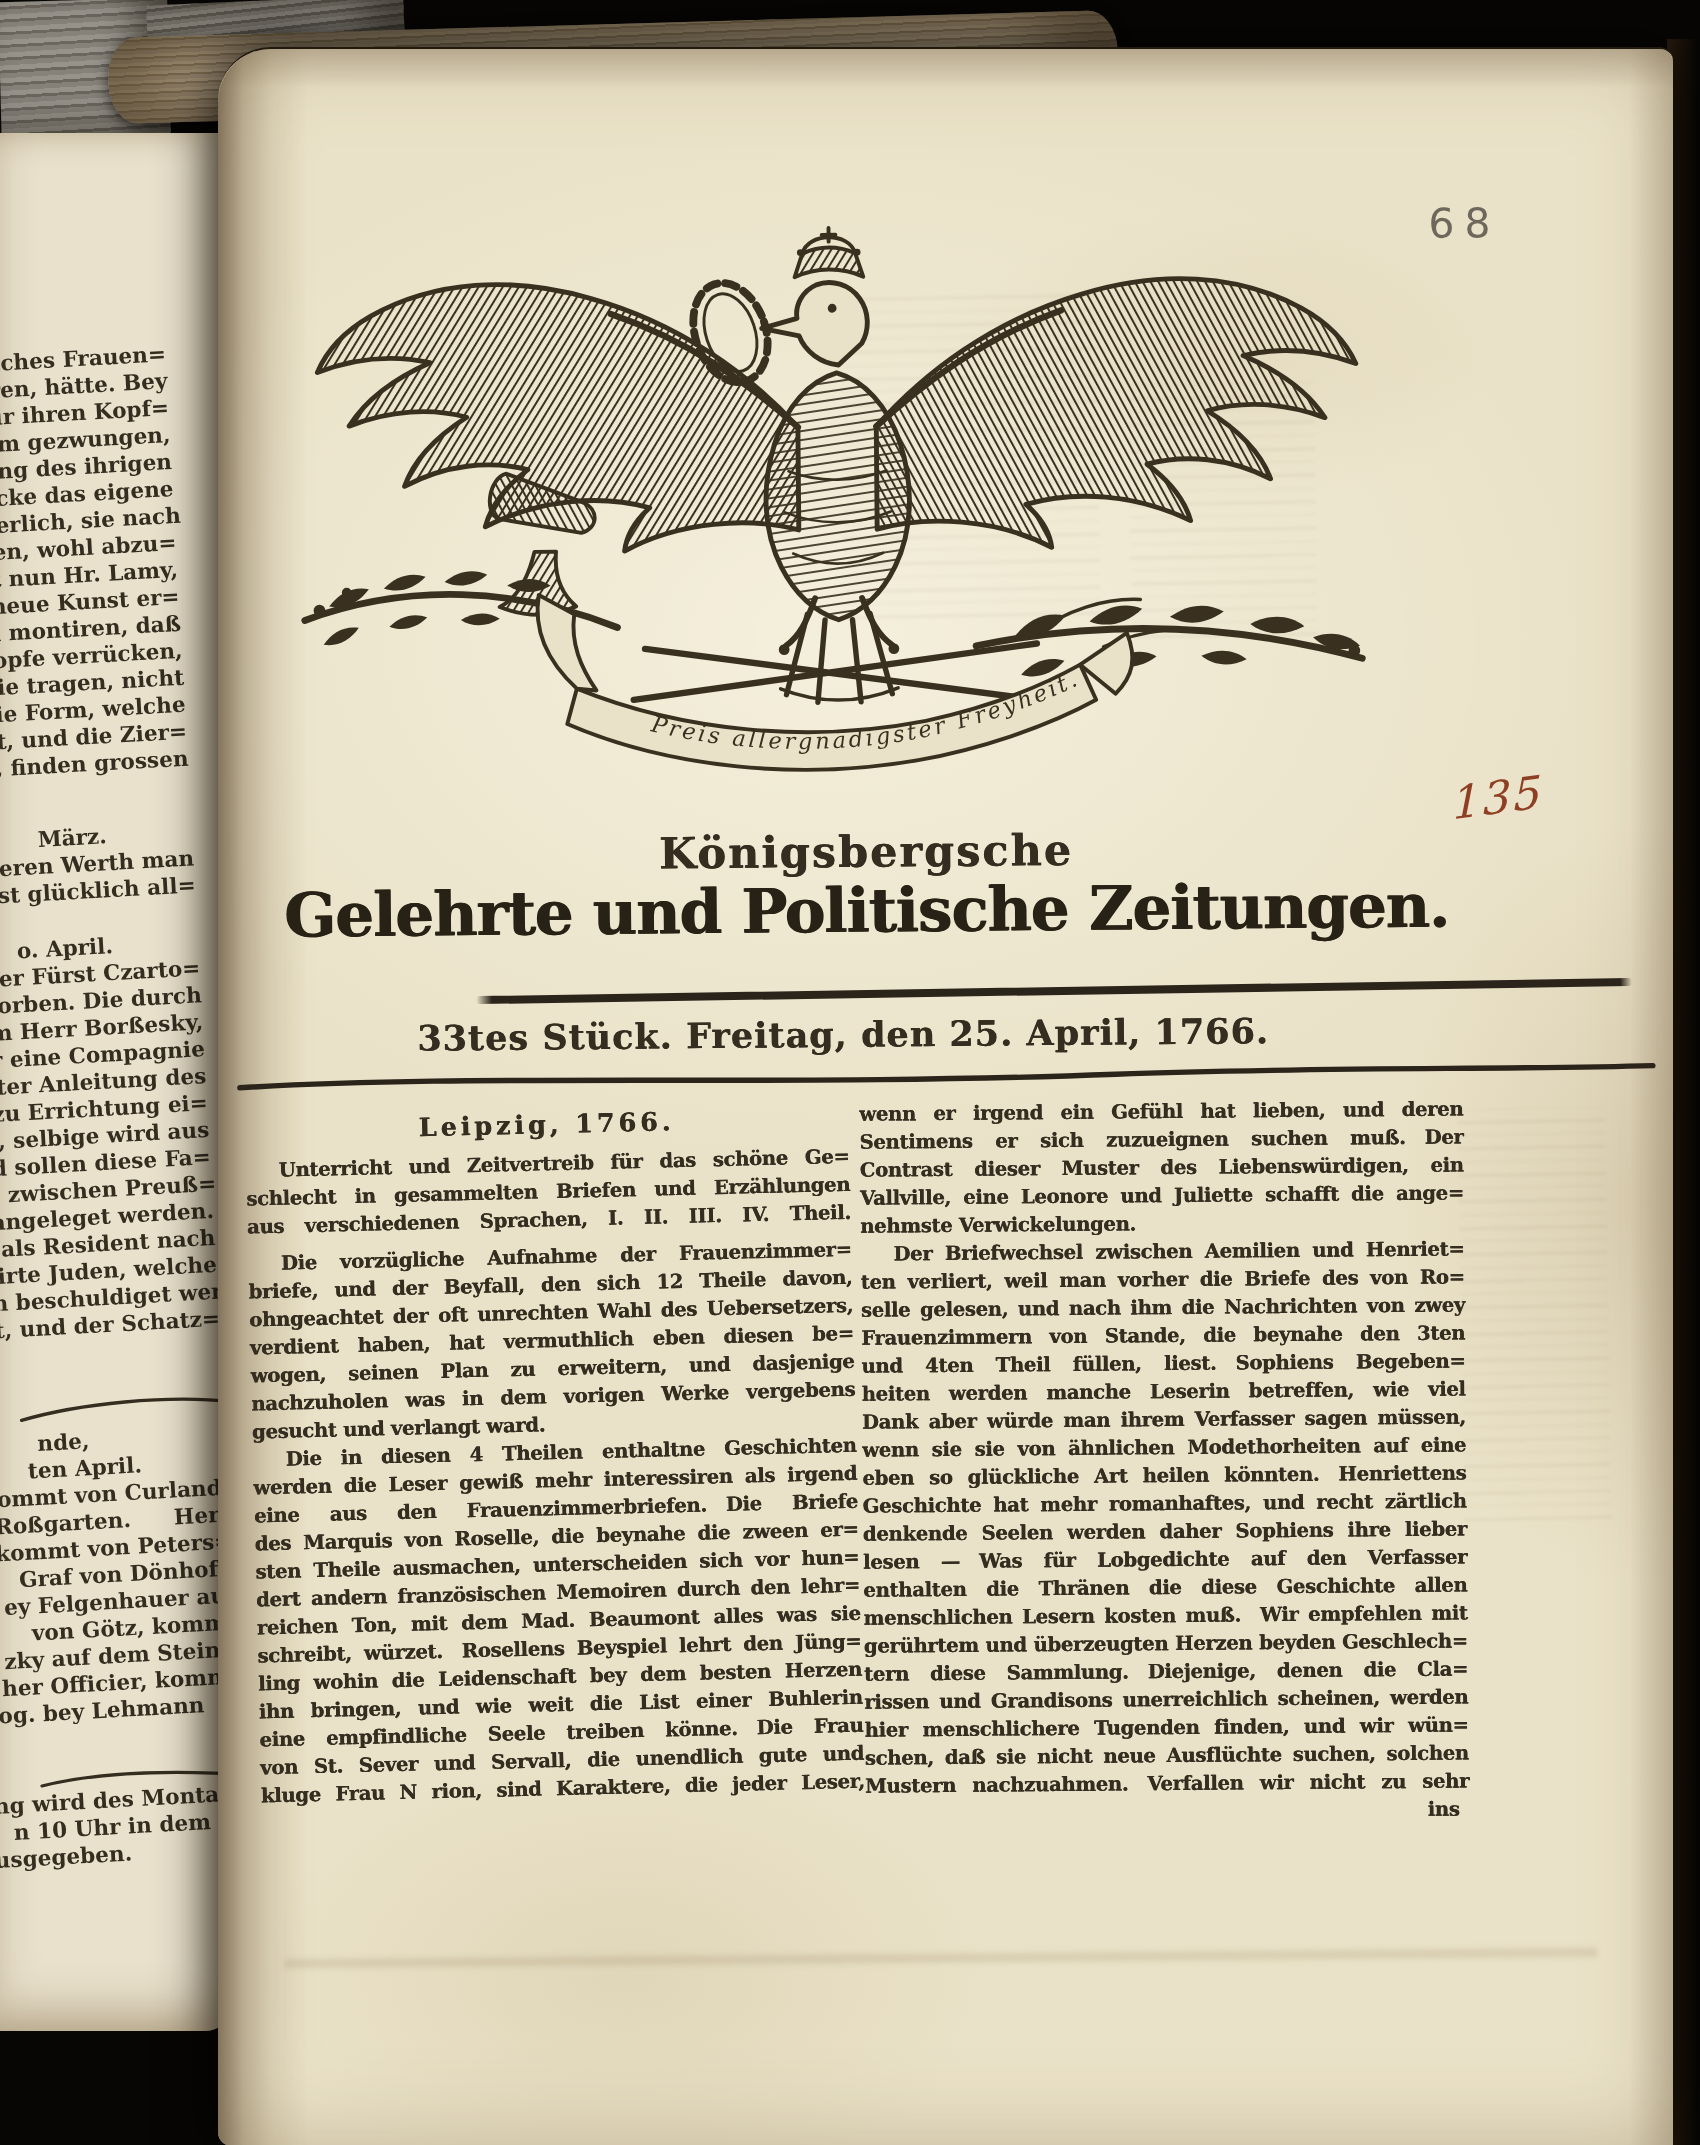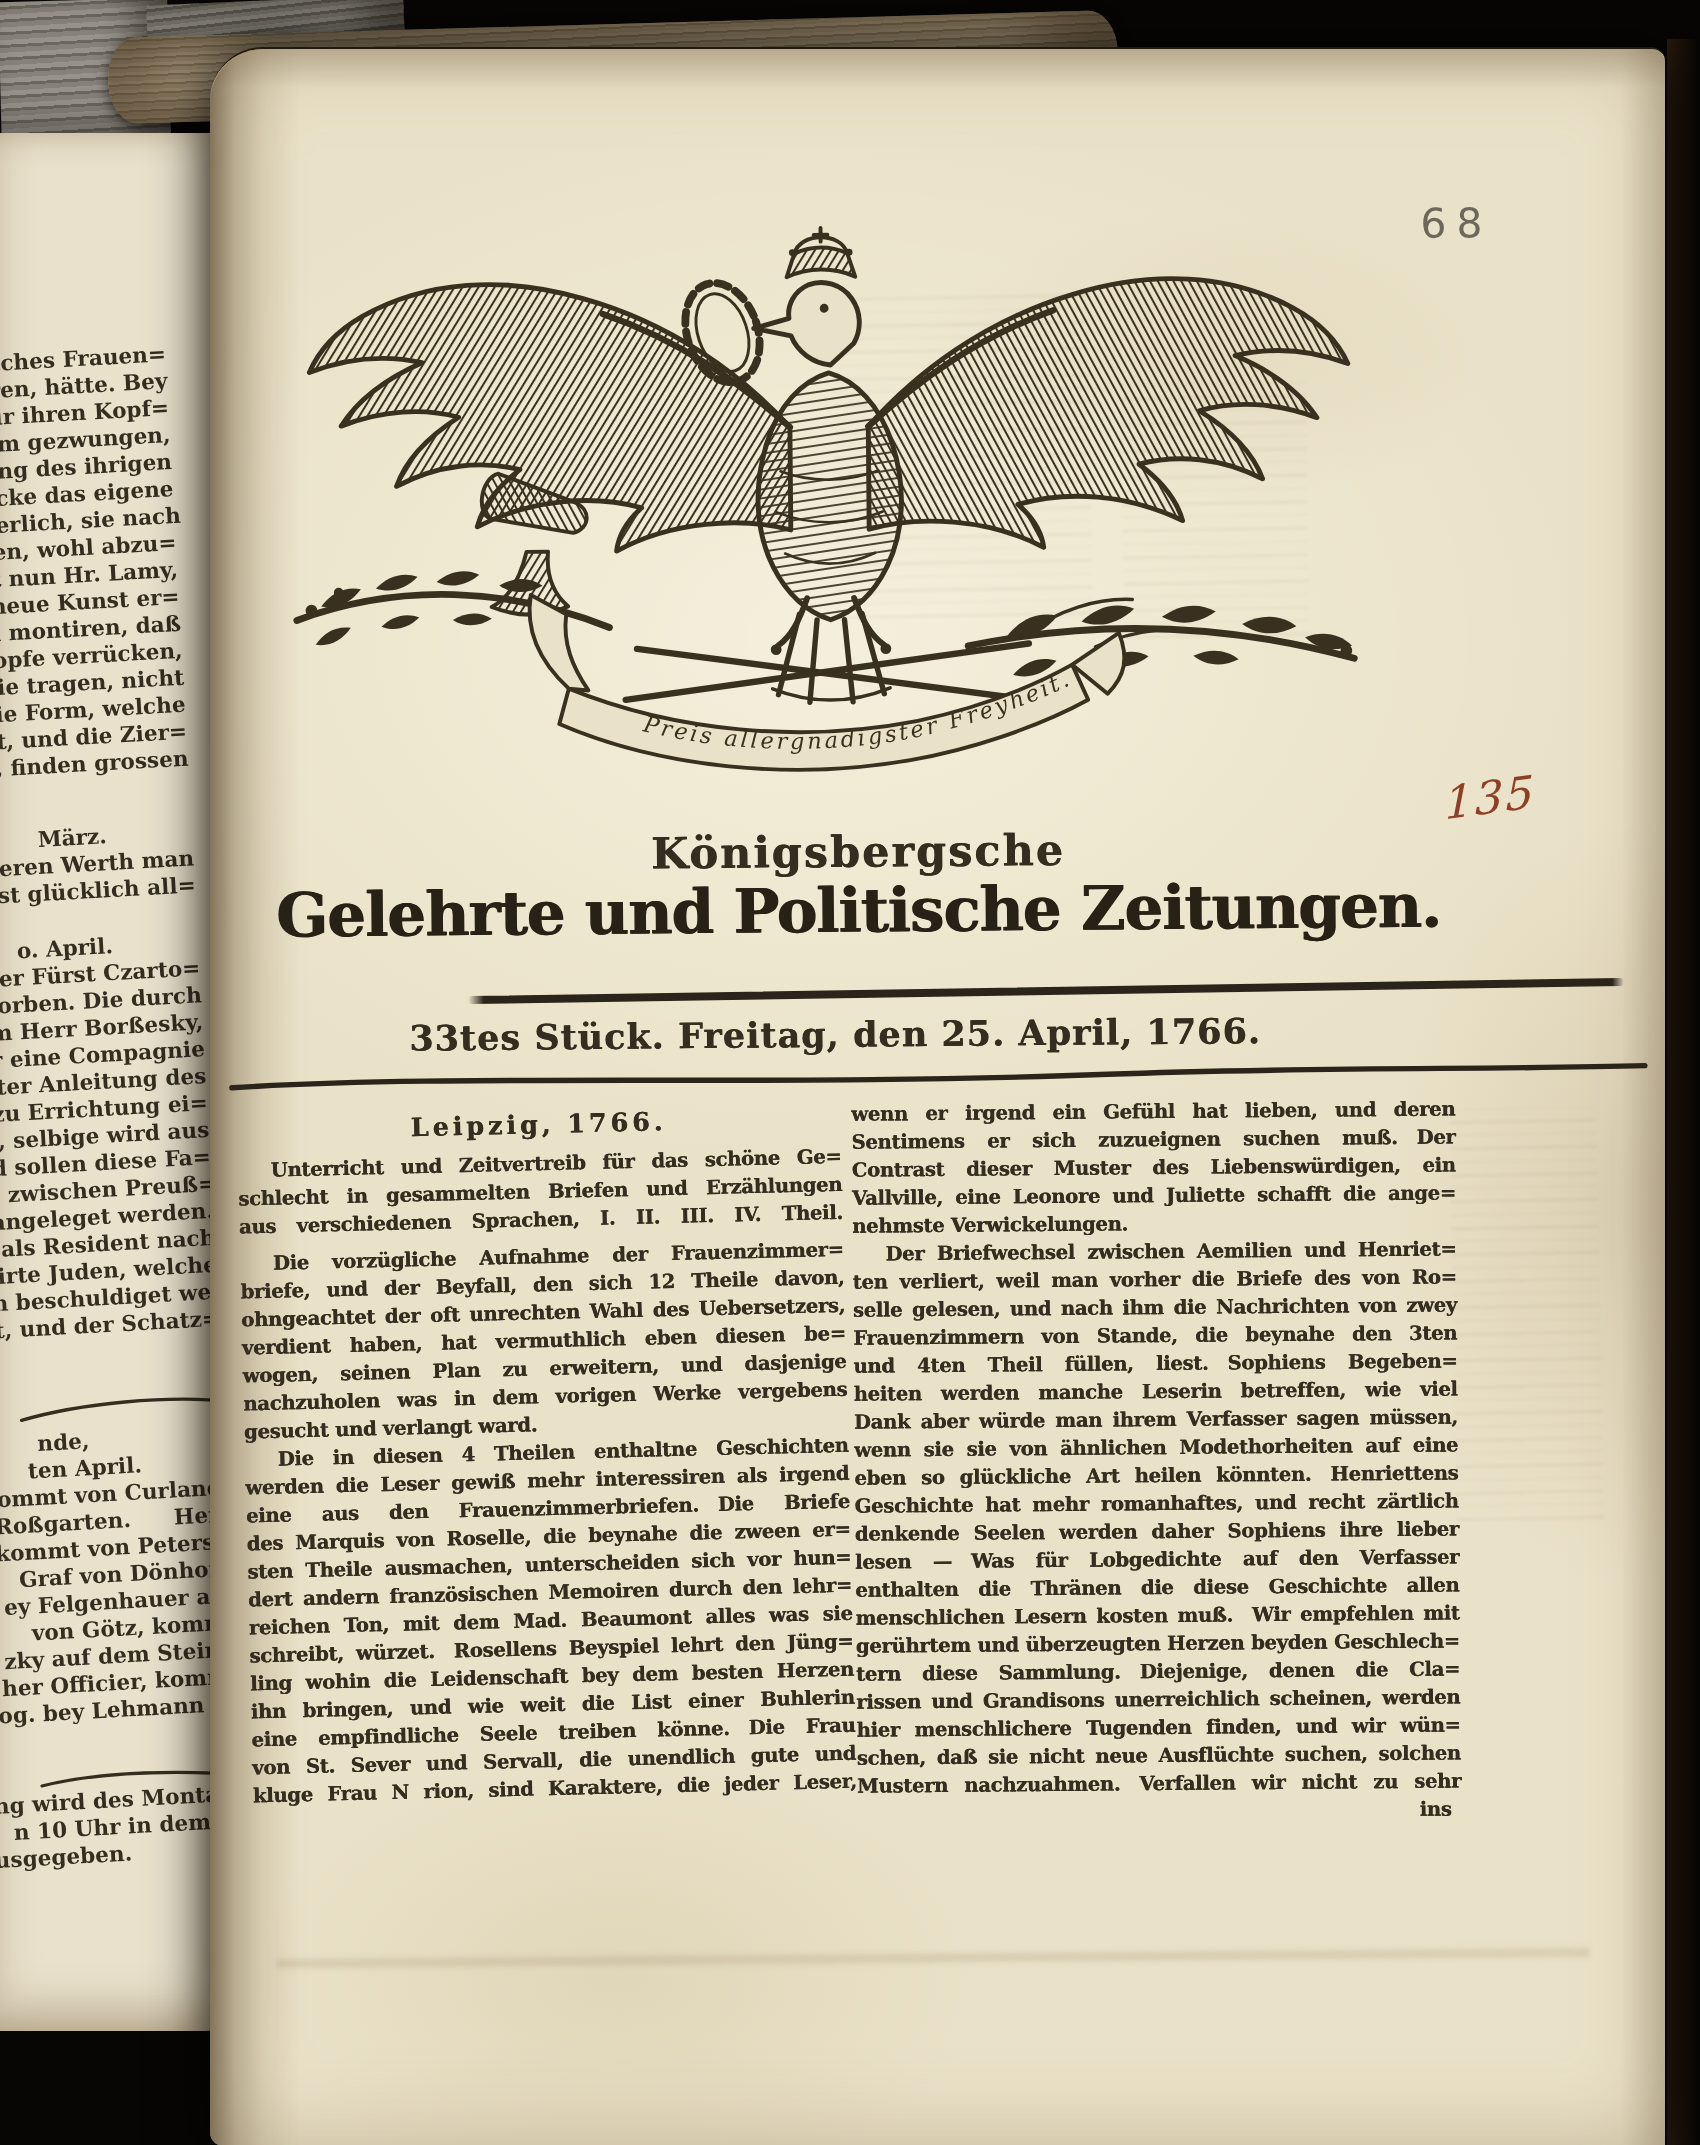--- a/index.html
+++ b/index.html
@@ -31,21 +31,21 @@
   .prev-print{position:absolute;inset:0;transform:rotate(-3.2deg);transform-origin:95% 40%;
     color:var(--ink);font-weight:bold;}
   .frag{position:absolute;left:-59px;right:35px;font-size:21.6px;line-height:27px;}
   .frag .fl{text-align:right;white-space:nowrap;}
   .fl.mr1{margin-right:37px;} .fl.mr2{margin-right:86px;} .fl.mr3{margin-right:137px;}
   .frag-a{top:205px;} .frag-b{top:683px;} .frag-c{top:793px;} .frag-d{top:1286px;} .frag-e{top:1646px;}
   .frag-rule{position:absolute;left:-11.8px;width:220px;height:27.4px;}
   .rule-c{top:1254px;} .rule-d{top:1624px;}
 
   
-  .page{position:absolute;left:210px;top:47px;width:1455px;height:2099px;
+  .page{position:absolute;left:218px;top:47px;width:1455px;height:2099px;
     background-color:var(--paper);
     background-image:
       radial-gradient(1078px 745px at 42% 28%,rgba(255,252,240,.5),transparent 70%),
       radial-gradient(412px 216px at 68% 15%,rgba(150,120,70,.10),transparent 70%),
       radial-gradient(314px 510px at 97% 55%,rgba(140,110,70,.16),transparent 75%),
       radial-gradient(510px 314px at 28% 92%,rgba(150,125,80,.12),transparent 72%);
     border-radius:53px 13.7px 0 13.7px;border-top:2px solid #231a0e;
     box-shadow:inset 0 0 88px rgba(120,95,60,.35),0 5.9px 59px rgba(0,0,0,.9);}
   .gutter-shade{position:absolute;inset:0;border-radius:53px 13.7px 0 13.7px;pointer-events:none;
     background:linear-gradient(90deg,rgba(62,44,20,.55) 0,rgba(92,70,40,.28) 25.5px,rgba(120,95,60,.12) 53px,transparent 90px),

